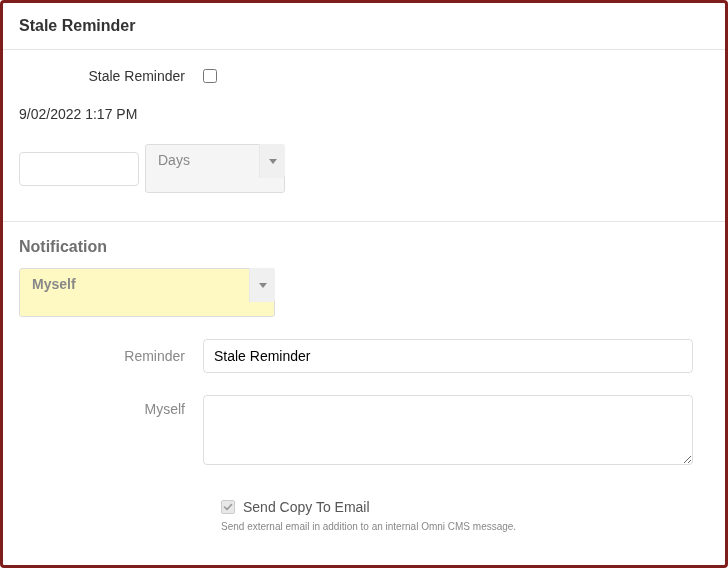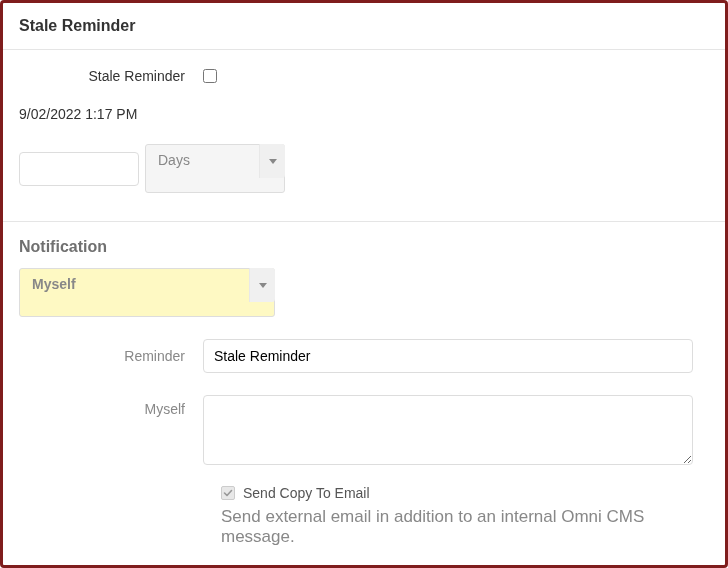--- a/index.html
+++ b/index.html
@@ -157,26 +157,26 @@
     .checkmark {
       width: 10px;
       height: 10px;
     }
     .checkbox-label {
       color: #555;
       font-size: 14px;
     }
     .help-text {
       color: #888;
-      font-size: 17px;
+      font-size: 10px;
       margin-top: 6px;
     }
     .indented-block {
       margin-left: 202px;
-      margin-top: 20px;
+      margin-top: 34px;
     }
   </style>
 </head>
 <body>
 
 <div class="panel">
 
   <div class="panel-header">
     <div class="panel-title">Stale Reminder</div>
   </div>

